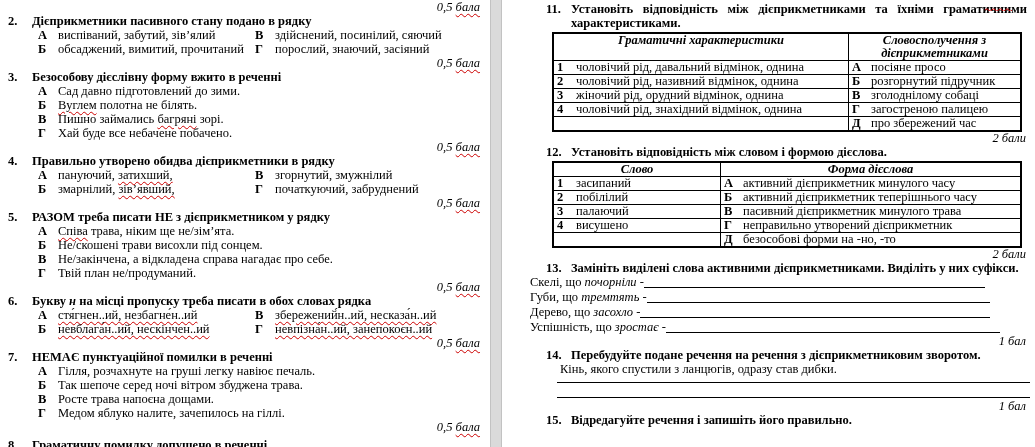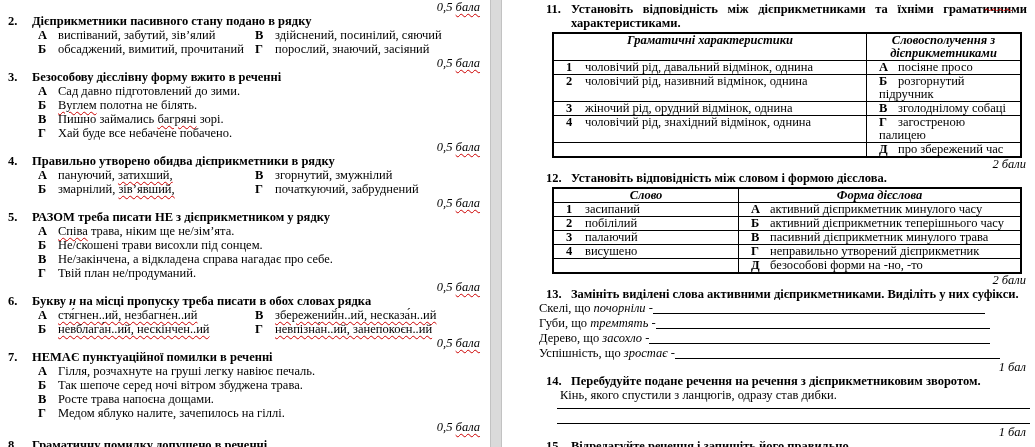--- a/index.html
+++ b/index.html
@@ -24,26 +24,26 @@
   .optrow .cell {display:flex;}
   .optrow .c1 {width:217px;}
   .optrow .L {flex:0 0 20px; font-weight:bold;}
 
   
   .rq {display:flex; font-weight:bold; line-height:14px;}
   .rq .n {flex:0 0 25px; padding-left:44px;}
   .rq .t {flex:1; text-align:justify; padding-right:8px;}
   .rscore {text-align:right; font-style:italic; padding-right:9px; line-height:13px;}
   .rtable {border-collapse:collapse; margin-left:50px; width:470px; border:2px solid #000;}
-  .rtable th, .rtable td {border:1px solid #000; padding:0 12px; line-height:13px; vertical-align:top;}
+  .rtable th, .rtable td {border:1px solid #000; padding:0 3px; line-height:13px; vertical-align:top;}
   .rtable th {font-weight:bold; font-style:italic; text-align:center;}
   .t11 td:first-child, .t11 th:first-child {width:288px;}
   .t12 td:first-child, .t12 th:first-child {width:160px;}
   .k {font-weight:bold; display:inline-block; min-width:19px;}
-  .fl {display:flex; margin-left:37px; line-height:15px; height:15px;}
+  .fl {display:flex; margin-left:28px; line-height:15px; height:15px;}
   .fl em {font-style:italic;}
   .bl {flex:1; border-bottom:1px solid #000; margin-bottom:2px;}
   .e1 {margin-right:50px;} .e2 {margin-right:45px;} .e3 {margin-right:35px;} .e4 {margin-right:45px;}
   .sent {margin-left:58px; line-height:14px;}
   .rule {margin-left:55px; margin-right:5px; border-bottom:1px solid #000; height:0;}
   .remnant {position:absolute; top:0; left:483px; width:27px; height:4px;}
   .mt2{margin-top:2px}.mt4{margin-top:4px}.mt6{margin-top:6px}.mt14{margin-top:14px}.pt2{padding-top:2px}
 </style>
 </head>
 <body>

